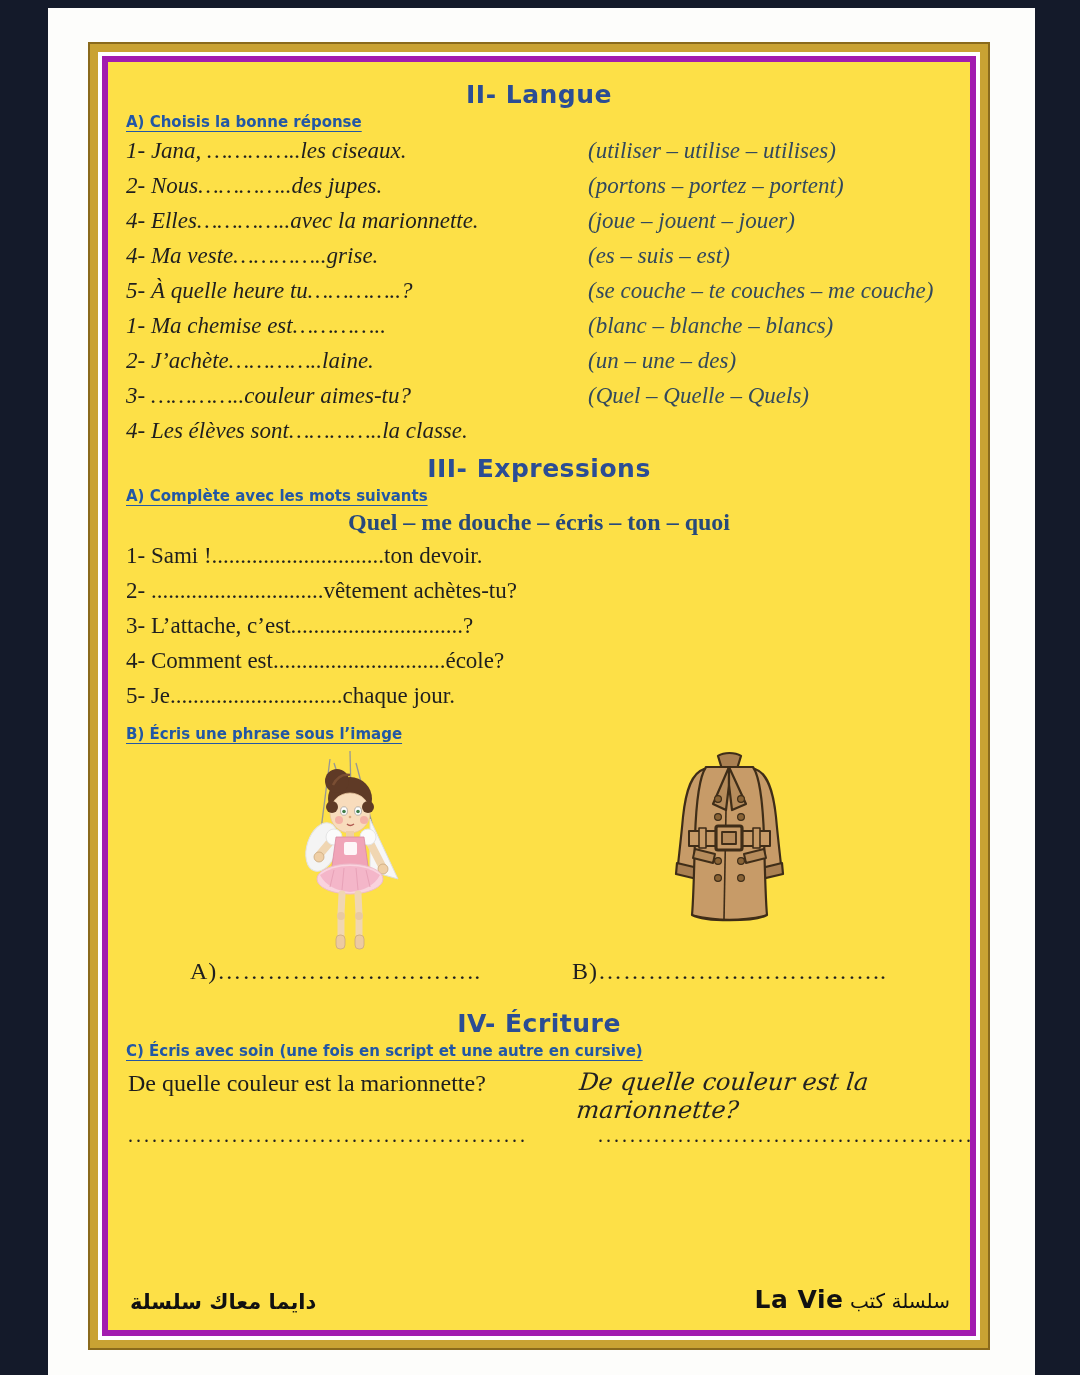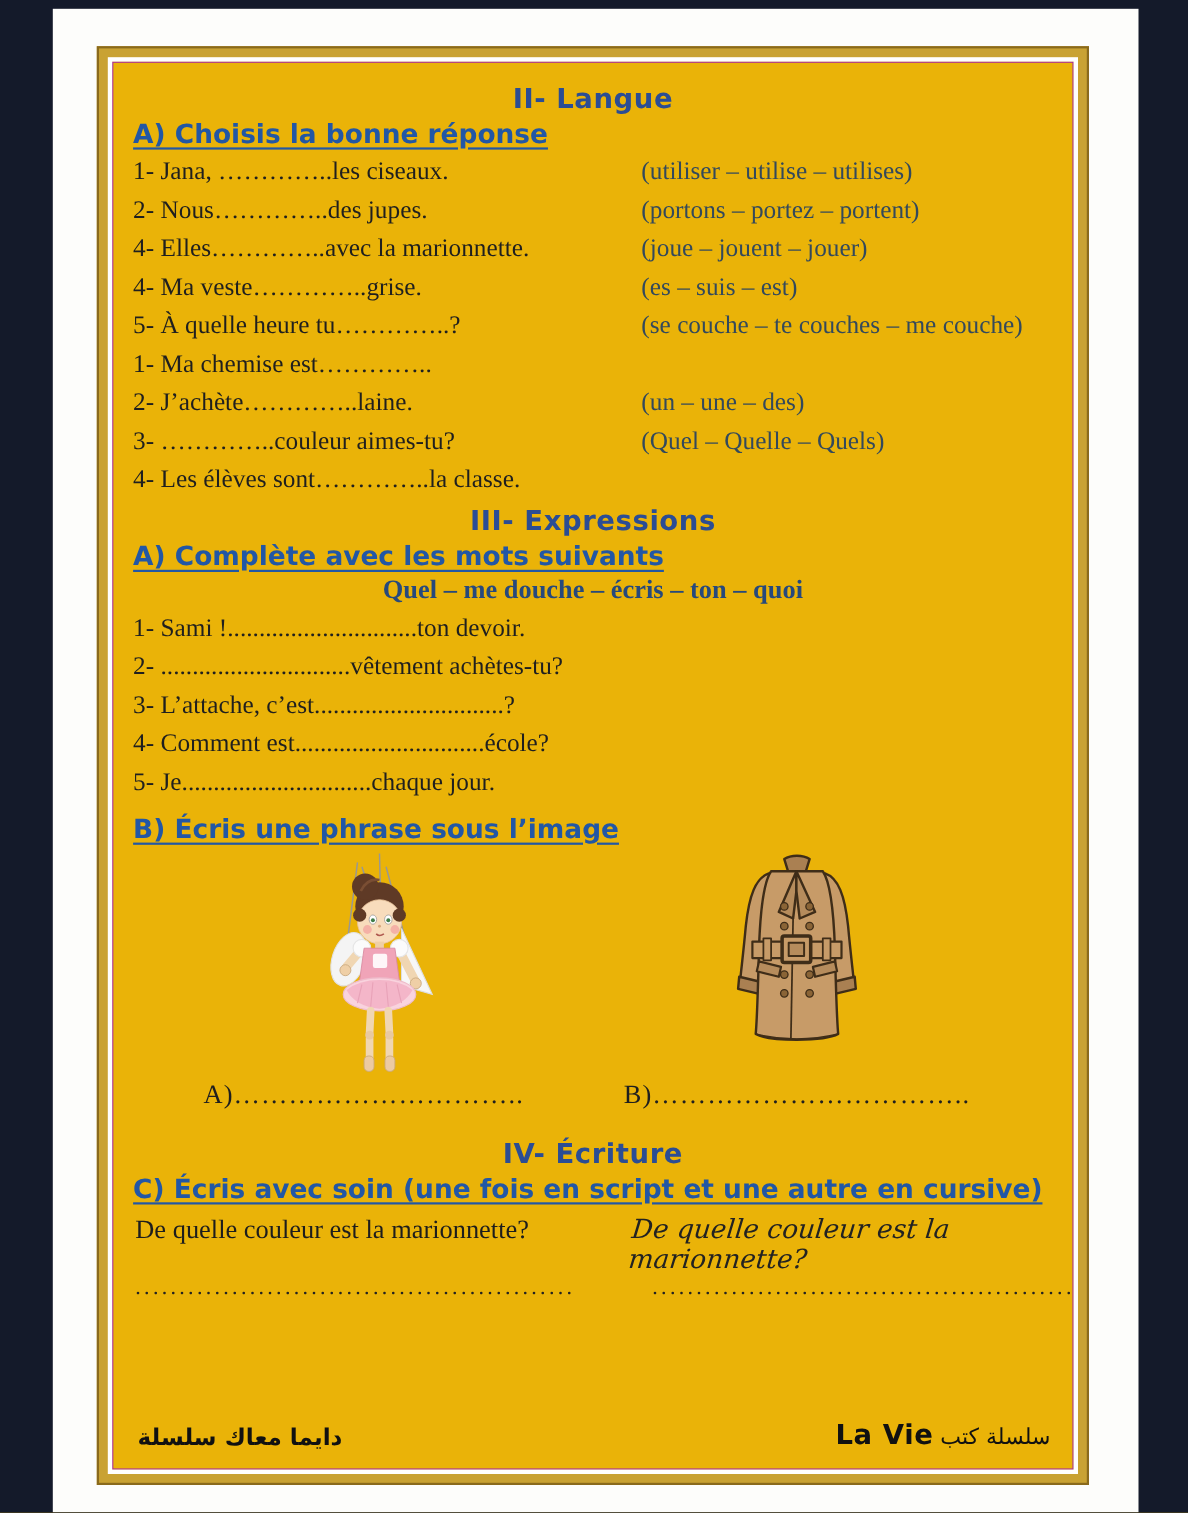--- a/index.html
+++ b/index.html
@@ -1,33 +1,33 @@
 <!DOCTYPE html>
 <html><head>
 <meta charset="utf-8">
 <style>
   html,body{margin:0;padding:0;background:#141a2a;}
   .canvas{position:relative;width:1080px;height:1375px;background:#141a2a;overflow:hidden;
           font-family:"Liberation Serif", serif;}
   .paper{position:absolute;left:48px;top:8px;width:987px;height:1367px;background:#fdfdfb;}
   .gold-frame{position:absolute;left:40px;top:34px;width:902px;height:1308px;box-sizing:border-box;
               background:#c9a233;border:2px solid #8a6a1c;padding:12px;}
-  .frame-inner{width:100%;height:100%;box-sizing:border-box;background:#eab308;
-               border:1px solid #a21caf;outline:4px solid #ffffff;position:relative;}
+  .frame-inner{width:100%;height:100%;box-sizing:border-box;background:#fde047;
+               border:6px solid #a21caf;outline:4px solid #ffffff;position:relative;}
   .content{position:absolute;inset:0;padding:8px 18px;overflow:hidden;
            font-size:23px;color:#1f1f1f;}
 
   .sec-title{margin:10px 0 2px 0;text-align:center;font-family:"DejaVu Sans",sans-serif;
              font-weight:bold;font-size:25px;color:#2b4d94;letter-spacing:.5px;}
   .sec-title.tight{margin-top:6px;}
   .part-heading{margin:4px 0 2px 0;font-family:"DejaVu Sans",sans-serif;font-weight:bold;
-                font-size:24px;color:#2257a5;text-decoration:underline;
+                font-size:15px;color:#2257a5;text-decoration:underline;
                 text-underline-offset:4px;}
   .q-list{display:block;}
-  .q-row{display:grid;grid-template-columns:462px 1fr;align-items:baseline;line-height:35px;}
+  .q-row{display:grid;grid-template-columns:462px 1fr;align-items:baseline;line-height:35px;font-style:italic;}
   .q-text{color:#1f1f1f;}
   .q-opts{color:#33495c;}
 
   .word-bank{text-align:center;font-weight:bold;color:#27497c;line-height:31px;font-size:24px;}
   .fill-row{line-height:35px;}
 
   .images-row{position:relative;height:206px;margin-top:4px;}
   .img-marionette{position:absolute;left:158px;top:2px;}
   .img-coat{position:absolute;left:540px;top:0;}
 
@@ -84,20 +84,21 @@
             </div>
             <div class="q-row">
               <span class="q-text">5- À quelle heure tu…………..?</span>
               <span class="q-opts">(se couche – te couches – me couche)</span>
             </div>
           </div>
 
           <div class="q-list">
             <div class="q-row">
               <span class="q-text">1- Ma chemise est…………..</span>
+              <span class="q-opts">(blanc – blanche – blancs)</span>
             </div>
             <div class="q-row">
               <span class="q-text">2- J’achète…………..laine.</span>
               <span class="q-opts">(un – une – des)</span>
             </div>
             <div class="q-row">
               <span class="q-text">3- …………..couleur aimes-tu?</span>
               <span class="q-opts">(Quel – Quelle – Quels)</span>
             </div>
             <div class="q-row">

